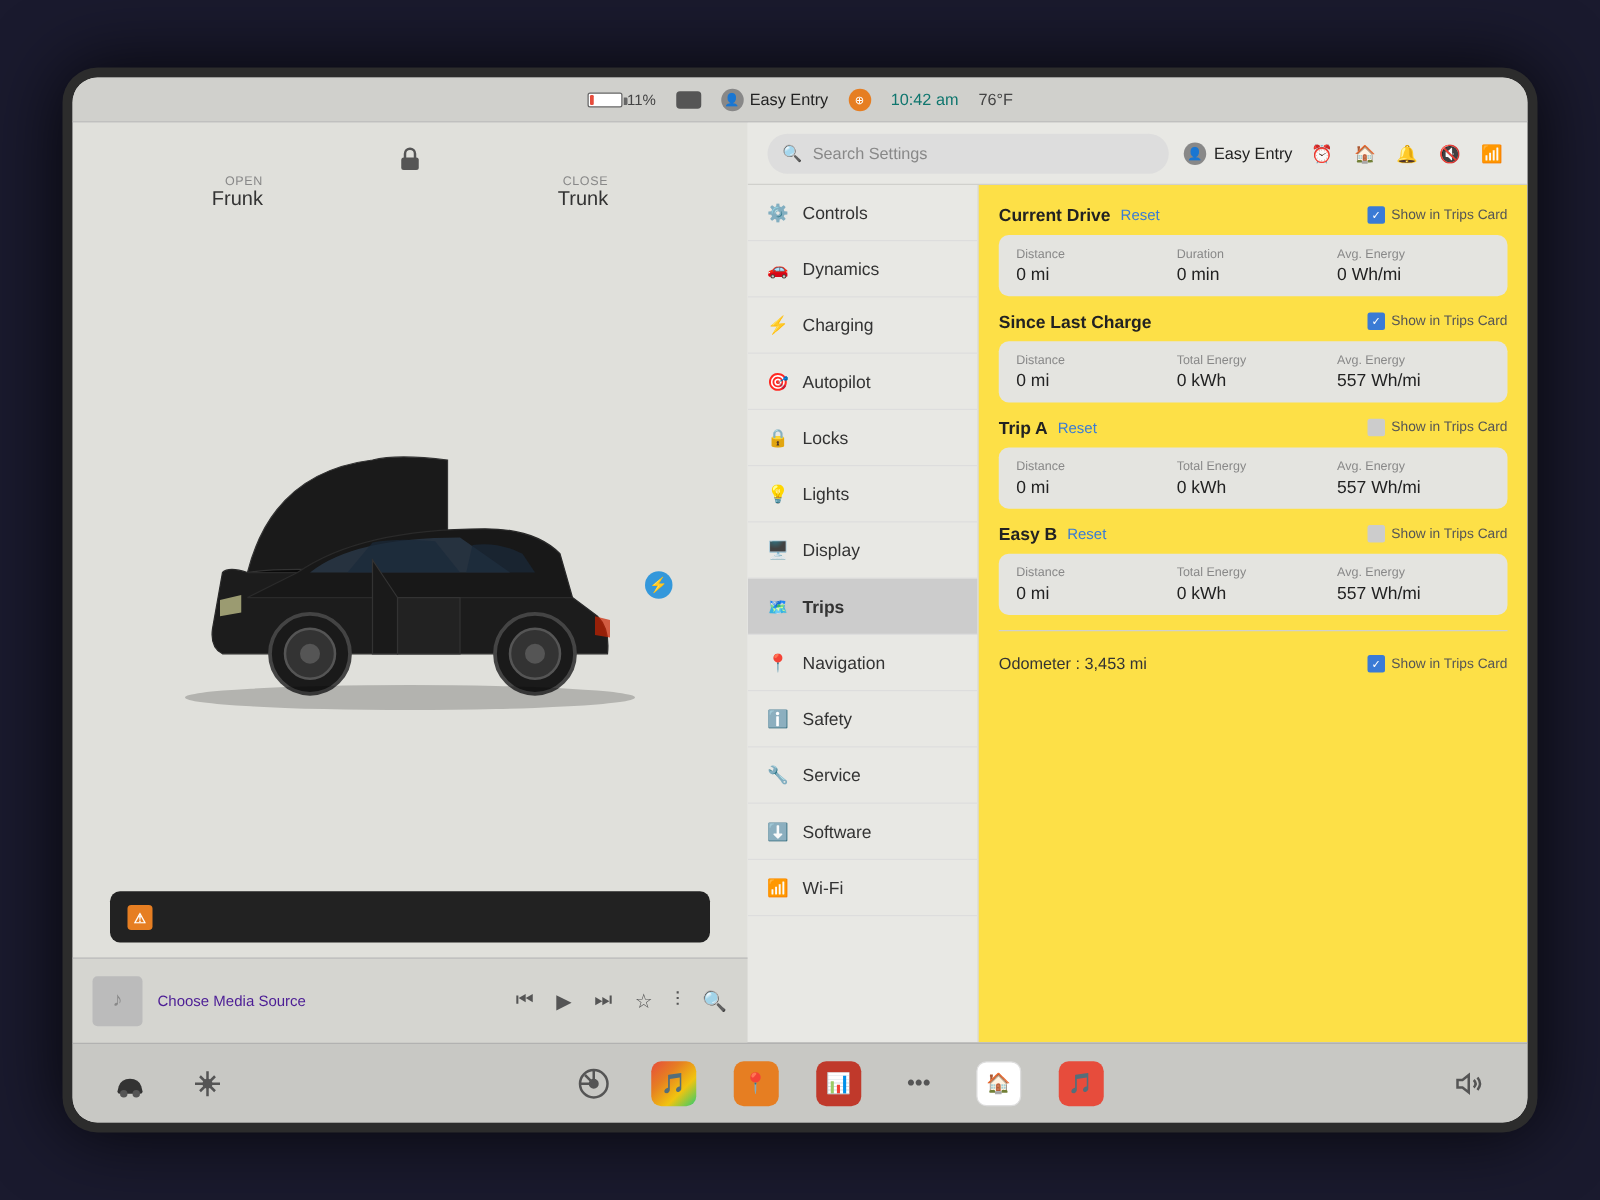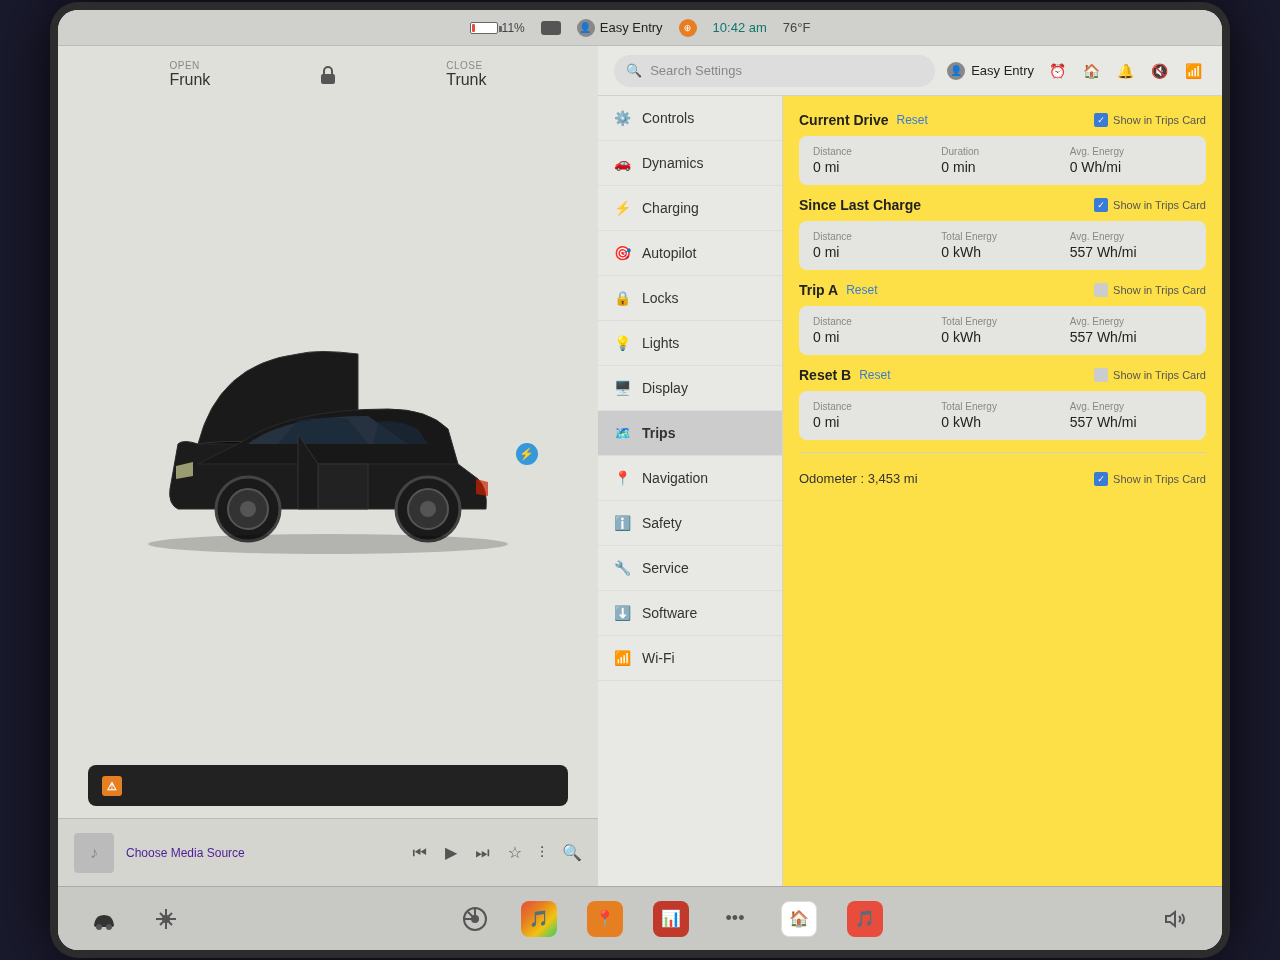--- a/index.html
+++ b/index.html
@@ -8,21 +8,21 @@
       height: 960px;
       background: #1a1a2e;
       display: flex;
       align-items: center;
       justify-content: center;
       font-family: -apple-system, BlinkMacSystemFont, 'Segoe UI', sans-serif;
       overflow: hidden;
     }
     .screen-outer {
       width: 1180px;
-      height: 956px;
+      height: 852px;
       background: #2c2c2c;
       border-radius: 28px;
       padding: 8px;
       box-shadow: 0 0 60px rgba(0,0,0,0.8);
       position: relative;
     }
     .screen-inner {
       width: 100%;
       height: 100%;
       background: #e8e8e4;
@@ -138,21 +138,22 @@
       display: flex;
       flex-direction: column;
       flex-shrink: 0;
     }
     .car-labels {
       display: flex;
       justify-content: space-around;
       padding: 14px 60px 0 60px;
     }
     .car-label {
-      text-align: left;
+      text-align: right;
+      margin-top: 28px;
     }
     .car-label-sub {
       font-size: 10px;
       color: #888;
       text-transform: uppercase;
       letter-spacing: 0.5px;
     }
     .car-label-main {
       font-size: 16px;
       font-weight: 500;
@@ -712,21 +713,21 @@
                 <span class="stat-label">Total Energy</span>
                 <span class="stat-value">0 kWh</span>
               </div>
               <div class="stat-item">
                 <span class="stat-label">Avg. Energy</span>
                 <span class="stat-value">557 Wh/mi</span>
               </div>
             </div>
 
             <div class="section-header">
-              <span class="section-title">Reset B</span>
+              <span class="section-title">Easy B</span>
               <span class="reset-btn">Reset</span>
               <div class="show-trips-check">
                 <div class="checkmark empty"></div>
                 <span>Show in Trips Card</span>
               </div>
             </div>
             <div class="stats-card">
               <div class="stat-item">
                 <span class="stat-label">Distance</span>
                 <span class="stat-value">0 mi</span>

